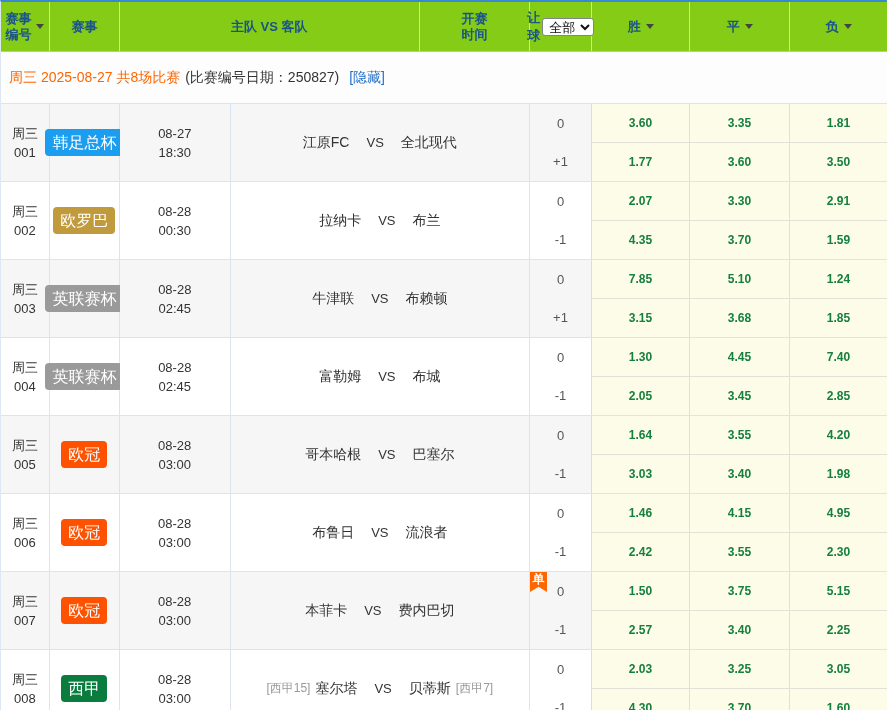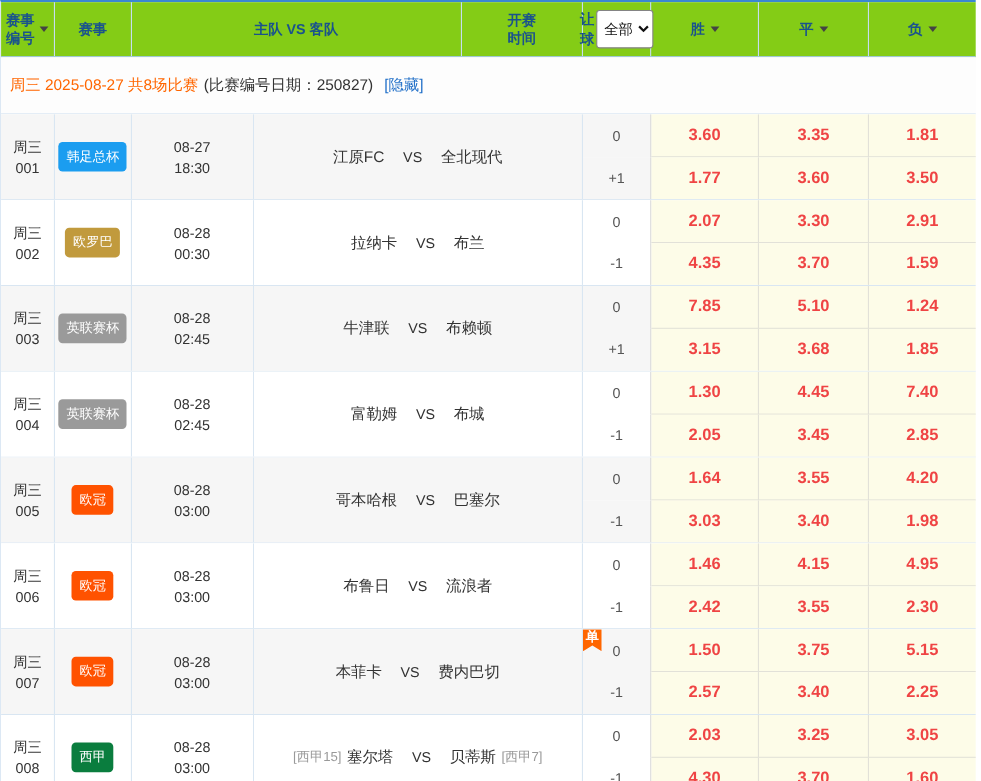--- a/index.html
+++ b/index.html
@@ -7,42 +7,42 @@
   .page { width:887px; border-top:2px solid #3a87d2; border-left:1px solid #dce8f4; }
 
   
   .thead { display:flex; height:50px; background:#84cc16; color:#1a538c; font-weight:bold; font-size:13px; border-bottom:1px solid #a4c9e8; }
   .th { border-right:1px solid #c6ddf1; display:flex; align-items:center; justify-content:center; height:100%; }
   .col-id{width:49px;} .col-league{width:70px;} .col-time{width:111px;} .col-teams{width:300px;}
   .col-handicap{width:62px;} .col-win{width:98px;} .col-draw{width:100px;} .col-lose{width:97px; border-right:none;}
   .two-line { text-align:center; line-height:16px; }
   .caret { width:0; height:0; border-left:4px solid transparent; border-right:4px solid transparent; border-top:5px solid #444; display:inline-block; margin-left:5px; }
   .th-handicap-inner { display:flex; flex-direction:row; align-items:center; gap:2px; }
-  .handicap-select { font-size:13px; font-family:inherit; height:35px; border:1px solid #848484; border-radius:3px; background:#fff; color:#111; padding:0 2px; }
+  .handicap-select { font-size:13px; font-family:inherit; height:18px; border:1px solid #848484; border-radius:3px; background:#fff; color:#111; padding:0 2px; }
 
   
   .date-row { height:52px; display:flex; align-items:center; padding-left:8px; font-size:14px; background:#fdfdfd; border-bottom:1px solid #d9e6f2; white-space:pre; }
   .date-orange { color:#ff6600; }
   .date-note { color:#333; margin-left:5px; }
   .hide-link { color:#2270c8; margin-left:10px; text-decoration:none; cursor:pointer; }
 
   
   .match-block { display:flex; height:78px; border-bottom:1px solid #d9e6f2; background:#fff; }
   .match-block.zebra .cell, .match-block.zebra .hcell { background:#f6f6f6; }
   .cell { border-right:1px solid #d9e6f2; display:flex; flex-direction:column; align-items:center; justify-content:center; font-size:13px; color:#333; line-height:19px; background:#fff; }
-  .league-badge { color:#fff; font-size:12px; padding:4px 7px; border-radius:4px; white-space:nowrap; }
+  .league-badge { color:#fff; font-size:16px; padding:4px 7px; border-radius:4px; white-space:nowrap; }
   .cell.col-teams { flex-direction:row; font-size:14px; }
   .team-name { color:#333; }
   .vs-label { color:#333; margin:0 17px; font-size:13px; }
   .rank-tag { color:#999; font-size:12px; margin:0 5px; }
 
   .odds-area { display:flex; flex-direction:column; width:357px; }
   .odds-line { display:flex; height:39px; }
   .hcell { width:62px; display:flex; align-items:center; justify-content:center; font-size:13px; color:#555; position:relative; background:#fff; border-right:1px solid #ddd; }
-  .ocell { background:#fdfce8; display:flex; align-items:center; justify-content:center; font-weight:bold; font-size:15px; color:#ef4444; border-right:1px solid #e2e1d8; border-bottom:1px solid #e2e1d8; cursor:pointer; }
+  .ocell { background:#fdfce8; display:flex; align-items:center; justify-content:center; font-weight:bold; font-size:12px; color:#15803d; border-right:1px solid #e2e1d8; border-bottom:1px solid #e2e1d8; cursor:pointer; }
   .ocell.w{width:98px;} .ocell.d{width:100px;} .ocell.l{width:97px; border-right:none;}
   .odds-line.second .ocell { border-bottom:none; }
   .single-badge { position:absolute; top:0; left:0; width:17px; height:20px; background:#ff6600; color:#fff; font-size:12px; font-weight:bold; text-align:center; line-height:15px; clip-path:polygon(0 0,100% 0,100% 100%,50% 74%,0 100%); }
 </style>
 </head>
 <body>
 
 <div class="page">
 
   <div class="thead">

